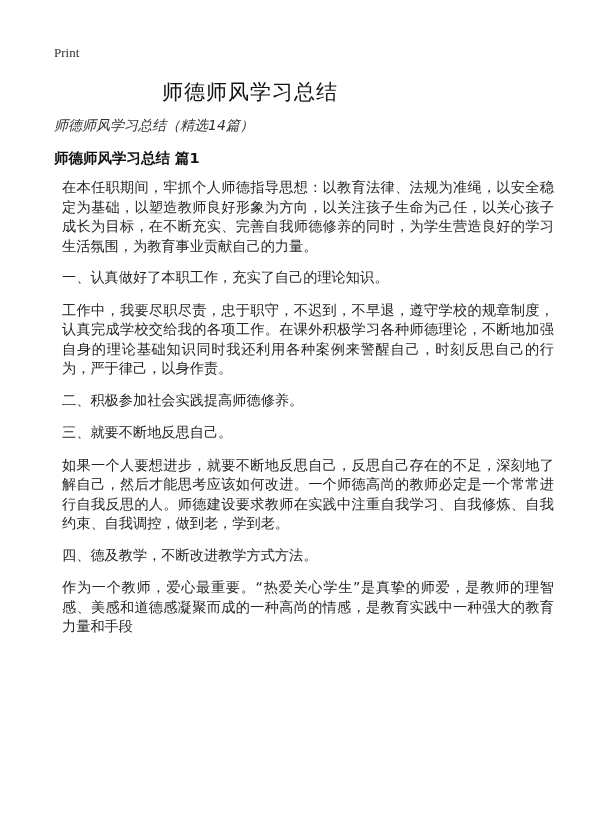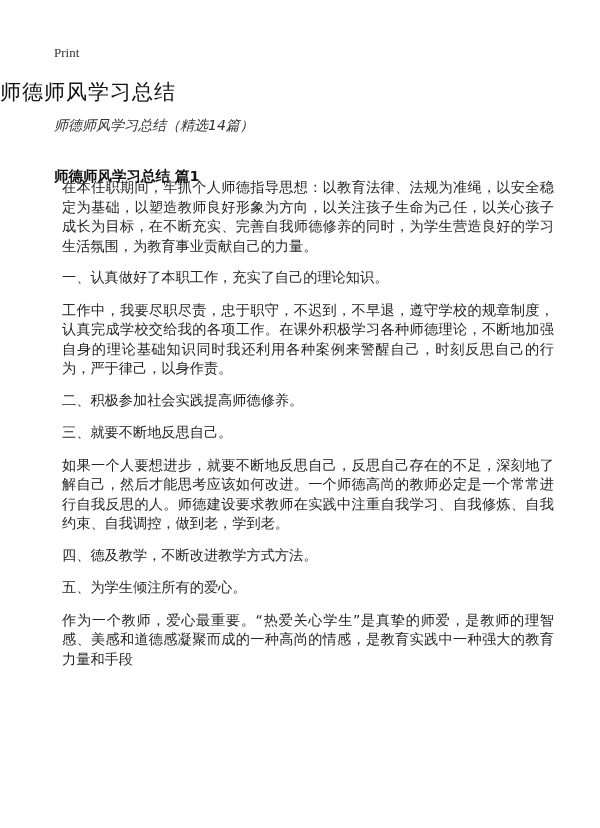--- a/index.html
+++ b/index.html
@@ -8,29 +8,29 @@
       font-family: "DejaVu Sans", "Liberation Sans", sans-serif;
       color: #222222;
     }
     .print-link {
       position: absolute; left: 54px; top: 45px;
       font-family: "Liberation Serif", "DejaVu Serif", serif;
       font-size: 13px; color: #333333; text-align: right;
     }
     .doc-title {
       position: absolute; left: 0; width: 500px; top: 78px;
-      text-align: left; font-size: 21px; color: #111111; letter-spacing: 1px;
+      text-align: center; font-size: 21px; color: #111111; letter-spacing: 1px;
     }
     .doc-subtitle {
       position: absolute; left: 54px; top: 117px;
       font-size: 14px; color: #333333; font-style: italic;
     }
     .section-heading {
       position: absolute; left: 54px; top: 149px;
-      font-size: 14.5px; font-weight: bold; color: #111111; margin-top: 18px;
+      font-size: 14.5px; font-weight: bold; color: #111111;
     }
     .content {
       position: absolute; left: 54px; top: 178px; width: 500px;
     }
     .para {
       font-size: 14.2px; line-height: 19.5px; margin: 0 0 12px 8px; color: #262626;
       word-break: break-all; text-align: justify;
     }
     .para.point { margin-bottom: 13px; }
   </style>
@@ -46,15 +46,14 @@
 <div class="section-heading">师德师风学习总结 篇1</div>
 
 <div class="content">
   <p class="para">在本任职期间，牢抓个人师德指导思想：以教育法律、法规为准绳，以安全稳定为基础，以塑造教师良好形象为方向，以关注孩子生命为己任，以关心孩子成长为目标，在不断充实、完善自我师德修养的同时，为学生营造良好的学习生活氛围，为教育事业贡献自己的力量。</p>
   <p class="para point">一、认真做好了本职工作，充实了自己的理论知识。</p>
   <p class="para">工作中，我要尽职尽责，忠于职守，不迟到，不早退，遵守学校的规章制度，认真完成学校交给我的各项工作。在课外积极学习各种师德理论，不断地加强自身的理论基础知识同时我还利用各种案例来警醒自己，时刻反思自己的行为，严于律己，以身作责。</p>
   <p class="para point">二、积极参加社会实践提高师德修养。</p>
   <p class="para point">三、就要不断地反思自己。</p>
   <p class="para">如果一个人要想进步，就要不断地反思自己，反思自己存在的不足，深刻地了解自己，然后才能思考应该如何改进。一个师德高尚的教师必定是一个常常进行自我反思的人。师德建设要求教师在实践中注重自我学习、自我修炼、自我约束、自我调控，做到老，学到老。</p>
   <p class="para point">四、德及教学，不断改进教学方式方法。</p>
-  <p class="para point">五、为学生倾注所有的爱心。</p>
   <p class="para">作为一个教师，爱心最重要。“热爱关心学生”是真挚的师爱，是教师的理智感、美感和道德感凝聚而成的一种高尚的情感，是教育实践中一种强大的教育力量和手段</p>
 </div>
 
 </body></html>

